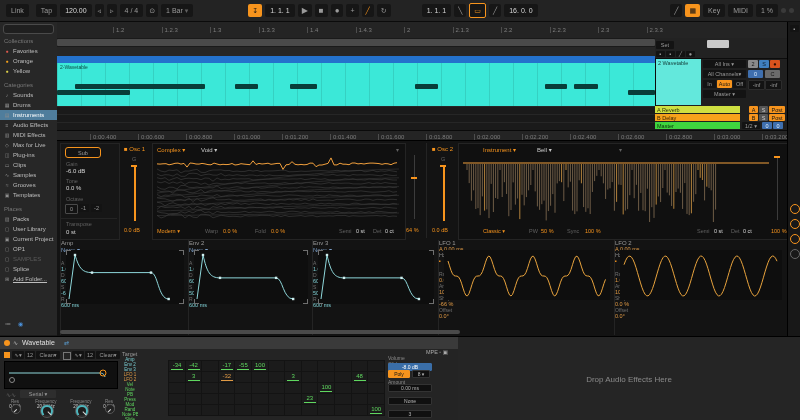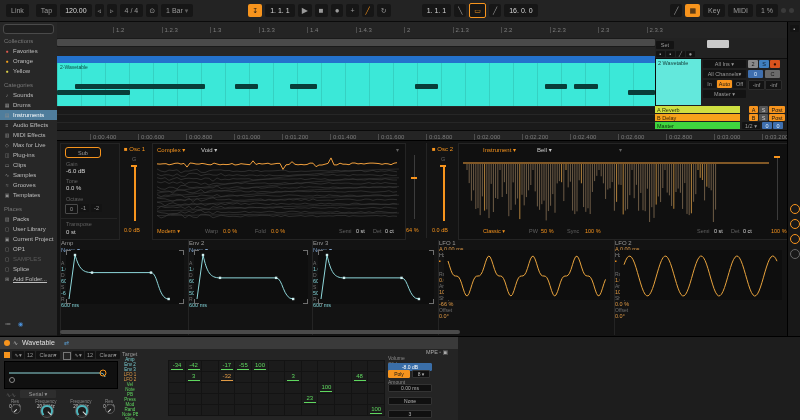--- a/index.html
+++ b/index.html
@@ -813,15 +813,18 @@
           <div style="left: 0px; top: 29px; font-size: 5px; color: rgb(138, 138, 138);">Glide</div>
           <div class="pchip" style="left: 0px; top: 35px; width: 42px;">0.00 ms</div>
           <div style="left: 0px; top: 42px; font-size: 5px; color: rgb(138, 138, 138);">Unison</div>
           <div class="pchip" style="left: 0px; top: 48px; width: 42px;">None</div>
           <div style="left: 0px; top: 55px; font-size: 5px; color: rgb(138, 138, 138);">Voices</div>
           <div class="pchip" style="left: 0px; top: 61px; width: 42px;">3</div>
           <div style="left: 0px; top: 68px; font-size: 5px; color: rgb(138, 138, 138);">Amount</div>
         </div>
     </div>
 
+    <div class="a" style="left:458px;top:0;width:342px;height:84px;background:#252525;display:flex;align-items:center;justify-content:center">
+      <span class="f8" style="color:#8a8a8a;position:static">Drop Audio Effects Here</span>
+    </div>
   </div>
 
 </div>
 
 </body></html>

